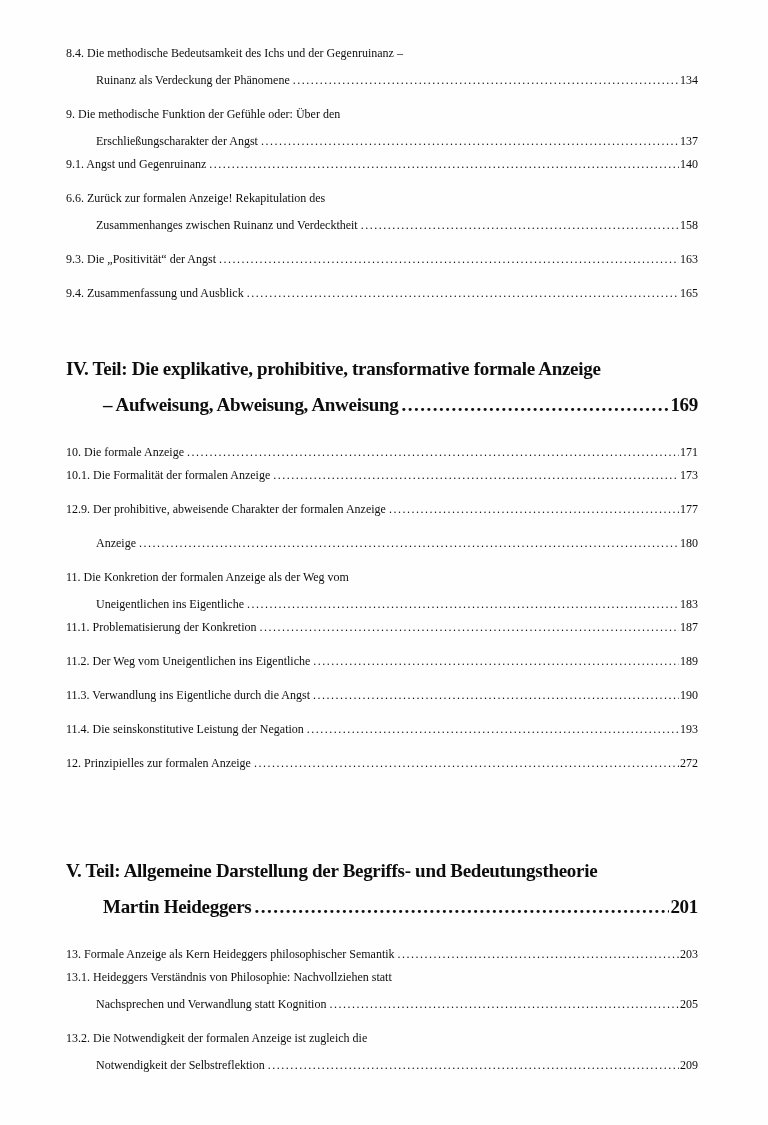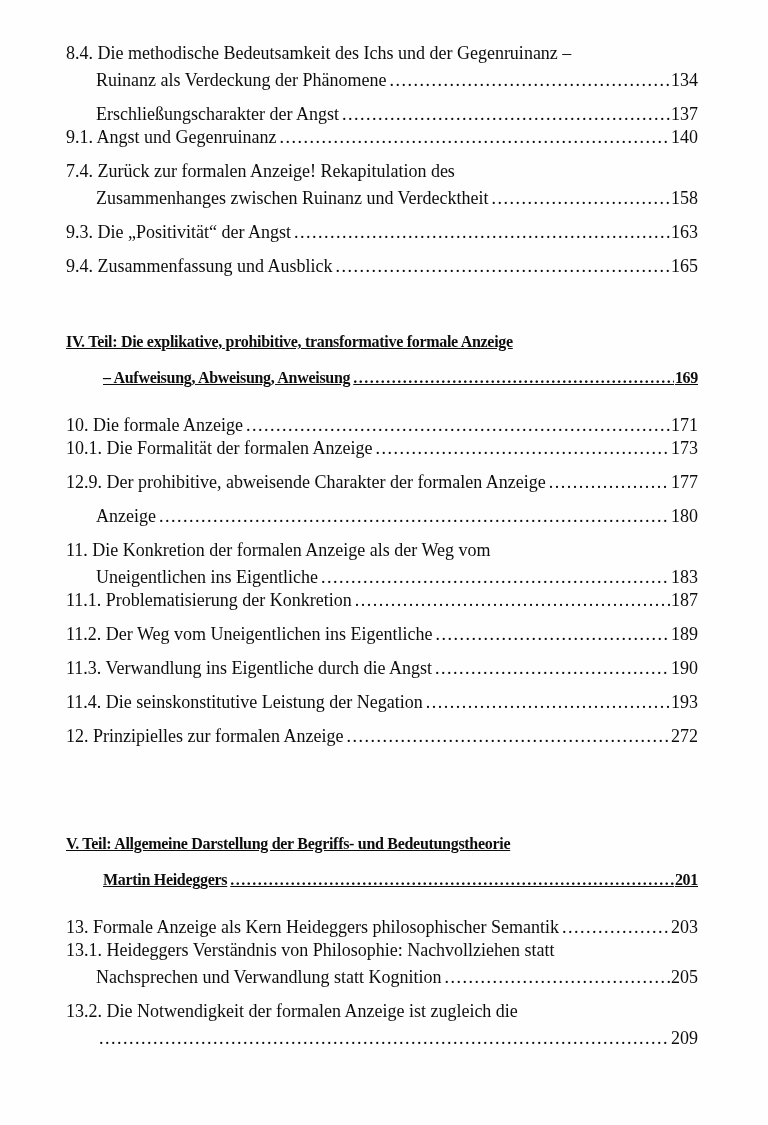--- a/index.html
+++ b/index.html
@@ -8,40 +8,39 @@
     width: 768px;
     height: 1125px;
     box-sizing: border-box;
     padding: 40px 70px 0 66px;
     background: #fefefe;
     color: #0d0d0d;
     font-family: "Liberation Serif", "DejaVu Serif", serif;
     overflow: hidden;
   }
   .toc { width: 100%; }
-  .entry { font-size: 18px; line-height: 27px; }
+  .entry { font-size: 12px; line-height: 27px; }
   .entry .line { white-space: nowrap; overflow: hidden; }
   .line.cont { padding-left: 30px; }
   .line.final { display: flex; align-items: baseline; }
   .final .text { flex: 0 0 auto; }
   .dots {
     flex: 1 1 auto;
     overflow: hidden;
     white-space: nowrap;
     letter-spacing: 1.5px;
     margin-left: 3px;
     margin-right: 1px;
   }
   .page-num { flex: 0 0 auto; }
   .heading {
     font-weight: bold;
-    font-size: 16px;
+    font-size: 19px;
     line-height: 36px;
     letter-spacing: -0.3px;
-    text-decoration: underline;
   }
   .heading .line.cont { padding-left: 37px; }
   
   .sp-first     { margin-top: 0; }
   .sp-para      { margin-top: 7px; }
   .sp-tight     { margin-top: -4px; }
   .sp-section4  { margin-top: 44px; }
   .sp-section5  { margin-top: 76px; }
   .sp-afterhead { margin-top: 16px; }
 </style>
@@ -52,35 +51,36 @@
   <div class="toc">
       <div class="entry sp-first">
         <div class="line">8.4. Die methodische Bedeutsamkeit des Ichs und der Gegenruinanz –</div>
         <div class="line final cont">
           <span class="text">Ruinanz als Verdeckung der Phänomene</span>
           <span class="dots">......................................................................................................................................................</span>
           <span class="page-num">134</span>
         </div>
       </div>
       <div class="entry sp-para">
+        <div class="line">9. Die methodische Funktion der Gefühle oder: Über den</div>
         <div class="line final cont">
           <span class="text">Erschließungscharakter der Angst</span>
           <span class="dots">......................................................................................................................................................</span>
           <span class="page-num">137</span>
         </div>
       </div>
       <div class="entry sp-tight">
         <div class="line final">
           <span class="text">9.1. Angst und Gegenruinanz</span>
           <span class="dots">......................................................................................................................................................</span>
           <span class="page-num">140</span>
         </div>
       </div>
       <div class="entry sp-para">
-        <div class="line">7.4. Zurück zur formalen Anzeige! Rekapitulation des</div>
+        <div class="line">6.6. Zurück zur formalen Anzeige! Rekapitulation des</div>
         <div class="line final cont">
           <span class="text">Zusammenhanges zwischen Ruinanz und Verdecktheit</span>
           <span class="dots">......................................................................................................................................................</span>
           <span class="page-num">158</span>
         </div>
       </div>
       <div class="entry sp-para">
         <div class="line final">
           <span class="text">9.3. Die „Positivität“ der Angst</span>
           <span class="dots">......................................................................................................................................................</span>
@@ -192,18 +192,19 @@
         <div class="line">13.1. Heideggers Verständnis von Philosophie: Nachvollziehen statt</div>
         <div class="line final cont">
           <span class="text">Nachsprechen und Verwandlung statt Kognition</span>
           <span class="dots">......................................................................................................................................................</span>
           <span class="page-num">205</span>
         </div>
       </div>
       <div class="entry sp-para">
         <div class="line">13.2. Die Notwendigkeit der formalen Anzeige ist zugleich die</div>
         <div class="line final cont">
+          <span class="text">Notwendigkeit der Selbstreflektion</span>
           <span class="dots">......................................................................................................................................................</span>
           <span class="page-num">209</span>
         </div>
       </div>
     </div>
 </div>
 
 </body></html>

